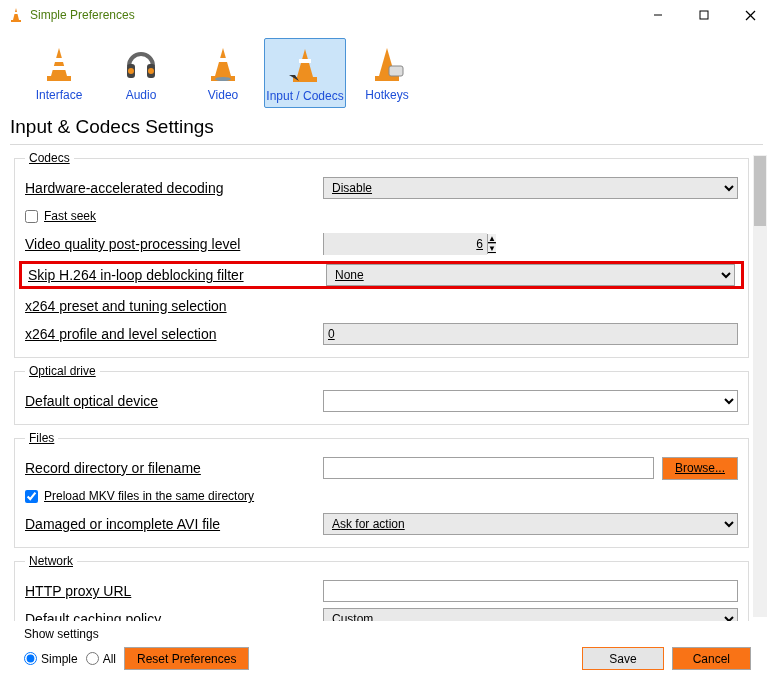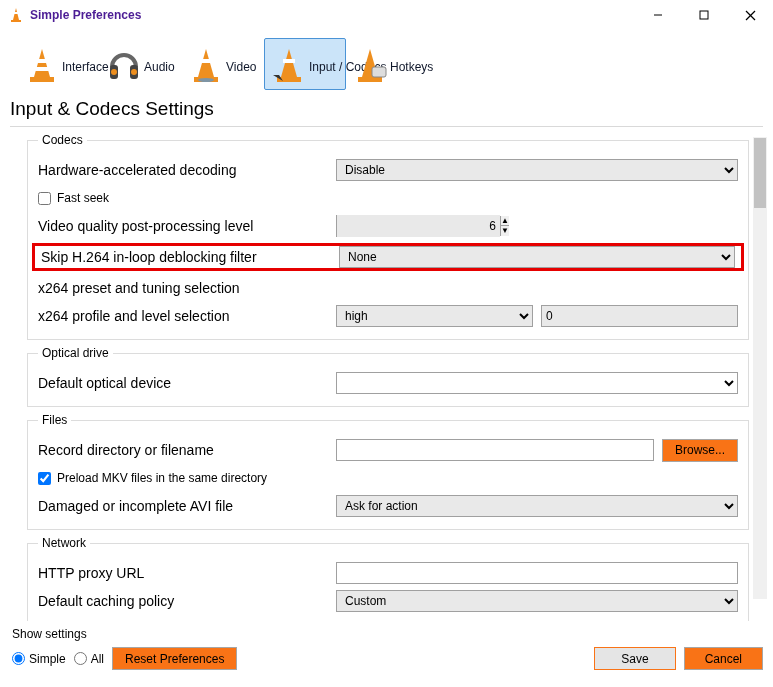--- a/index.html
+++ b/index.html
@@ -18,41 +18,41 @@
   display: flex;
   align-items: center;
   padding: 0 0 0 8px;
   background: #fff;
 }
 .titlebar .icon {
   width: 16px; height: 16px;
   margin-right: 6px;
   display:inline-flex; align-items:center; justify-content:center;
 }
-.titlebar .title { font-size: 12px; color: #4c1d95; font-weight: bold; }
+.titlebar .title { font-size: 12px; color: #4d7c0f; }
 .titlebar .spacer { flex: 1; }
 .winbtn {
   width: 46px; height: 30px;
   display:flex; align-items:center; justify-content:center;
   font-size: 14px; color:#000;
 }
 .winbtn.close { font-size:15px; }
 .tabstrip {
   padding: 8px 18px 4px 18px;
   display:flex;
   gap: 0;
 }
 .tab {
   width: 82px;
   display:flex;
-  flex-direction:row;
+  flex-direction:column;
   align-items:center;
   padding: 6px 4px 4px 4px;
   font-size:12px;
-  color:#0f172a;
+  color:#1d4ed8;
 }
 .tab .cone { width:40px; height:40px; display:flex; align-items:center; justify-content:center; }
 .tab span { margin-top:4px; white-space: nowrap; font-size:12px;}
 .tab.selected {
   background:#cbe4f9;
   border:1px solid #4a93d6;
   border-radius:2px;
 }
 .heading {
   font-size:19px;
@@ -71,23 +71,24 @@
 .fakesb {
   position:absolute; right:6px; top:4px; bottom:4px; width:14px;
   background:#f0f0f0;
 }
 .fakesb::before{
   content:""; position:absolute; left:1px; right:1px; top:1px; height:70px;
   background:#c2c2c2;
 }
 fieldset {
   border:1px solid #dcdcdc;
-  margin: 6px 0 6px 17px;
+  margin: 6px 0 6px 4px;
   padding: 8px 10px 8px 10px;
   position:relative;
+  text-decoration:underline;
 }
 legend { padding:0 4px; font-size:12px; color:#000; background:#fff; }
 .row { display:flex; align-items:center; height:26px; margin:2px 0; gap:8px;}
 .label { width:290px; font-size:14px; color:#000; }
 .ctl { flex:1; display:flex; gap:8px; align-items:flex-start;}
 select, input[type=text], .spin {
   height:22px; font-size:12px; border:1px solid #a0a0a0;
   padding:1px 4px; background:#fff;
 }
 select { appearance:auto; }
@@ -113,22 +114,22 @@
   height:28px;
 }
 button.std {
   height:23px; font-size:12px; padding:0 12px;
   border:1px solid #a6a6a6; background:#f97316;
 }
 button.std.primary { background:#e5e5e5; border:1px solid #f97316; padding:0 26px;}
 .radio { display:flex; align-items:center; gap:4px; font-size:12px;}
 .radio input{ width:13px;height:13px;}
 .bottom {
-  position:absolute; bottom:0; left:0; right:0;
-  height:66px; padding:6px 10px 10px 12px;
+  position:absolute; bottom:0; left:0; right:12px;
+  height:66px; padding:6px 10px 10px 24px;
   background:#fff;
 }
 .bottom .showrow { display:flex; align-items:center; gap:10px; margin-bottom:6px; font-size:12px;}
 .bottom .btnrow { display:flex; gap:8px; align-items:center;}
 .bottom .btnrow .spacer{flex:1;}
 </style>
 </head>
 <body>
 
 <div class="titlebar">
@@ -260,21 +261,20 @@
         </div>
     </div>
 
     <div class="row half">
       <div class="label">x264 preset and tuning selection</div>
     </div>
 
     <div class="row half">
       <div class="label">x264 profile and level selection</div>
       <div class="ctl">
-        <select><option>high</option></select>
         <input type="text" value="0" style="">
       </div>
     </div>
   </fieldset>
 
   <fieldset>
     <legend>Optical drive</legend>
     <div class="row">
       <div class="label">Default optical device</div>
       <div class="ctl">

